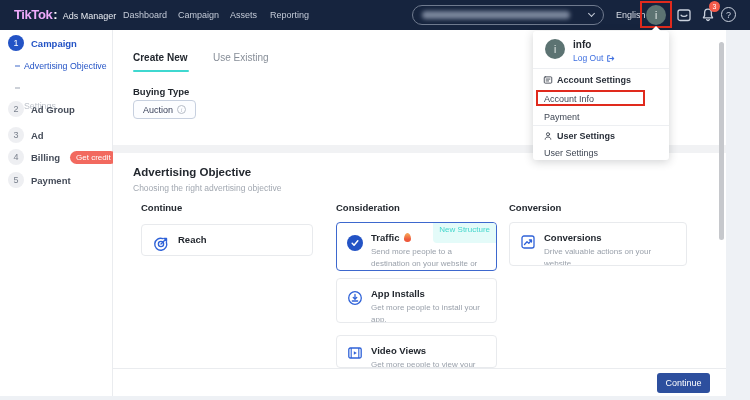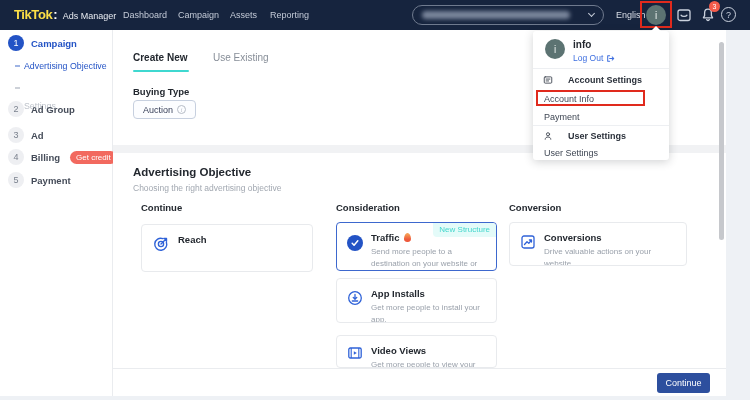--- a/index.html
+++ b/index.html
@@ -6,21 +6,21 @@
   html,body { width:750px; height:400px; }
   body {
     font-family:"Liberation Sans","DejaVu Sans",sans-serif;
     background:#EEF1F5; position:relative; overflow:hidden;
     -webkit-font-smoothing:antialiased; color:#23282F;
   }
 
   
   .topnav { position:absolute; left:0; top:0; width:750px; height:30px; background:#16243E; z-index:5; }
   .logo { position:absolute; left:14px; top:7px; display:flex; align-items:baseline; }
-  .logo-brand { font-size:13px; font-weight:800; color:#fde047; letter-spacing:-0.4px; }
+  .logo-brand { font-size:13px; font-weight:800; color:#f0abfc; letter-spacing:-0.4px; }
   .logo-colon { font-size:13px; font-weight:800; color:#fff; margin-left:1px; }
   .logo-suffix { font-size:9px; color:#E8EBF1; margin-left:5px; }
   .nav-item { position:absolute; top:10px; font-size:9px; color:#C3CAD7; cursor:pointer; }
   .account-pill { position:absolute; left:412px; top:5px; width:192px; height:20px; border:1px solid #6F7A8E; border-radius:10px; display:flex; align-items:center; padding:0 9px; }
   .pill-blur { width:148px; height:8px; border-radius:4px; background:#8B97AC; filter:blur(2px); opacity:.85; }
   .chev { width:5px; height:5px; border-right:1.2px solid #C3CAD7; border-bottom:1.2px solid #C3CAD7; transform:rotate(45deg); margin-left:auto; margin-top:-3px; }
   .nav-lang { position:absolute; left:616px; top:10px; font-size:9px; color:#D8DDE6; cursor:pointer; }
   .nav-avatar { position:absolute; left:646px; top:5px; width:20px; height:20px; border-radius:50%; background:#5C7372; color:#E7EDEB; font-size:10px; display:flex; align-items:center; justify-content:center; cursor:pointer; }
   .red-box-avatar { position:absolute; left:640px; top:1px; width:32px; height:27px; border:2px solid #E02A1D; z-index:6; pointer-events:none; }
   .nav-icon { position:absolute; top:7px; width:16px; height:16px; color:#CBD2DE; cursor:pointer; }
@@ -55,34 +55,34 @@
   .section-divider { position:absolute; left:0; top:115px; width:613px; height:8px; background:#F1F2F4; }
   .obj-title { position:absolute; left:20px; top:136px; font-size:11.5px; font-weight:700; color:#23282F; }
   .obj-subtitle { position:absolute; left:20px; top:153px; font-size:8.5px; color:#A2A8B1; }
   .col-header { position:absolute; top:172px; font-size:9.5px; font-weight:700; color:#23282F; }
   .card { position:absolute; background:#fff; border:1px solid #E8EAED; border-radius:4px; cursor:pointer; overflow:hidden; }
   .card.selected { border-color:#3D68CE; }
   .card-icon { position:absolute; left:10px; top:10px; width:18px; height:18px; color:#2F62D8; }
   .card-title { position:absolute; left:36px; top:9px; font-size:9.5px; font-weight:600; color:#23282F; display:flex; align-items:center; gap:4px; }
   .card-desc { position:absolute; left:36px; top:23px; right:8px; font-size:8px; color:#9AA1AB; line-height:1.5; }
   .learn-more { color:#3E6FE0; cursor:pointer; }
-  .new-badge { position:absolute; top:0; right:0; background:#E4FBF9; color:#43D6CC; font-size:8px; padding:2px 6px 3px; border-radius:0 3px 0 4px; }
+  .new-badge { position:absolute; top:0; right:0; background:#E4FBF9; color:#43D6CC; font-size:8px; padding:2px 6px 9px; border-radius:0 3px 0 4px; }
   .check-circle { position:absolute; left:10px; top:12px; width:16px; height:16px; border-radius:50%; background:#2353C5; color:#fff; display:flex; align-items:center; justify-content:center; }
   .flame { display:inline-block; width:7px; height:9px; background:linear-gradient(180deg,#F59B52 15%,#EE5A3C 70%); border-radius:50% 50% 45% 45% / 65% 65% 35% 35%; }
   .footer { position:absolute; left:0; top:338px; width:613px; height:28px; background:#fff; border-top:1px solid #EAECEF; }
   .continue-btn { position:absolute; right:16px; top:4px; width:53px; height:20px; background:#2D4F9E; border:none; border-radius:3px; color:#fff; font-size:9px; cursor:pointer; font-family:inherit; }
   .scroll-thumb { position:absolute; left:719px; top:42px; width:5px; height:198px; background:#C6C8CC; border-radius:3px; z-index:4; cursor:grab; }
 
   
   .dropdown { position:absolute; left:533px; top:31px; width:136px; height:129px; background:#fff; border-radius:3px; box-shadow:0 2px 10px rgba(31,35,41,.2); z-index:10; }
   .dd-avatar { position:absolute; left:12px; top:8px; width:20px; height:20px; border-radius:50%; background:#5C7372; color:#E7EDEB; font-size:10px; display:flex; align-items:center; justify-content:center; }
   .dd-user { position:absolute; left:40px; top:8px; font-size:10px; font-weight:700; color:#23282F; }
   .dd-logout { position:absolute; left:40px; top:22px; font-size:8.5px; color:#3E6FE0; display:flex; align-items:center; gap:3px; cursor:pointer; }
   .dd-div { position:absolute; left:0; width:136px; height:1px; background:#EDEFF2; }
-  .dd-sec-header { position:absolute; left:10px; display:flex; align-items:center; gap:15px; font-size:9px; font-weight:700; color:#2B313B; }
+  .dd-sec-header { position:absolute; left:10px; display:flex; align-items:center; gap:4px; font-size:9px; font-weight:700; color:#2B313B; }
   .dd-sec-header svg { width:10px; height:10px; color:#3A414D; }
   .dd-item { position:absolute; left:11px; font-size:9px; color:#3F4754; cursor:pointer; white-space:nowrap; }
   .red-box-item { position:absolute; left:3px; top:59px; width:109px; height:16px; border:2px solid #E02A1D; pointer-events:none; }
 </style>
 </head>
 <body>
 
 <header class="topnav">
   <div class="logo">
     <span class="logo-brand">TikTok</span>
@@ -165,21 +165,21 @@
 
   <div class="section-divider"></div>
 
   <h2 class="obj-title">Advertising Objective</h2>
   <div class="obj-subtitle">Choosing the right advertising objective</div>
 
   <div class="col-header" style="left:28px">Continue</div>
   <div class="col-header" style="left:223px">Consideration</div>
   <div class="col-header" style="left:396px">Conversion</div>
 
-  <div class="card" style="left:28px; top:194px; width:172px; height:48px">
+  <div class="card" style="left:28px; top:194px; width:172px; height:32px">
     <span class="card-icon">
       <svg viewBox="0 0 18 18" fill="none" stroke="currentColor" stroke-width="1.4" stroke-linecap="round">
         <path d="M14.4 7.2 A6 6 0 1 1 10.8 3.6"></path>
         <circle cx="9" cy="9" r="2.6"></circle>
         <path d="M9 9 L14.5 3.5 M14.5 3.5 H11.8 M14.5 3.5 V6.2"></path>
       </svg>
     </span>
     <div class="card-title">Reach</div>
   </div>
 

